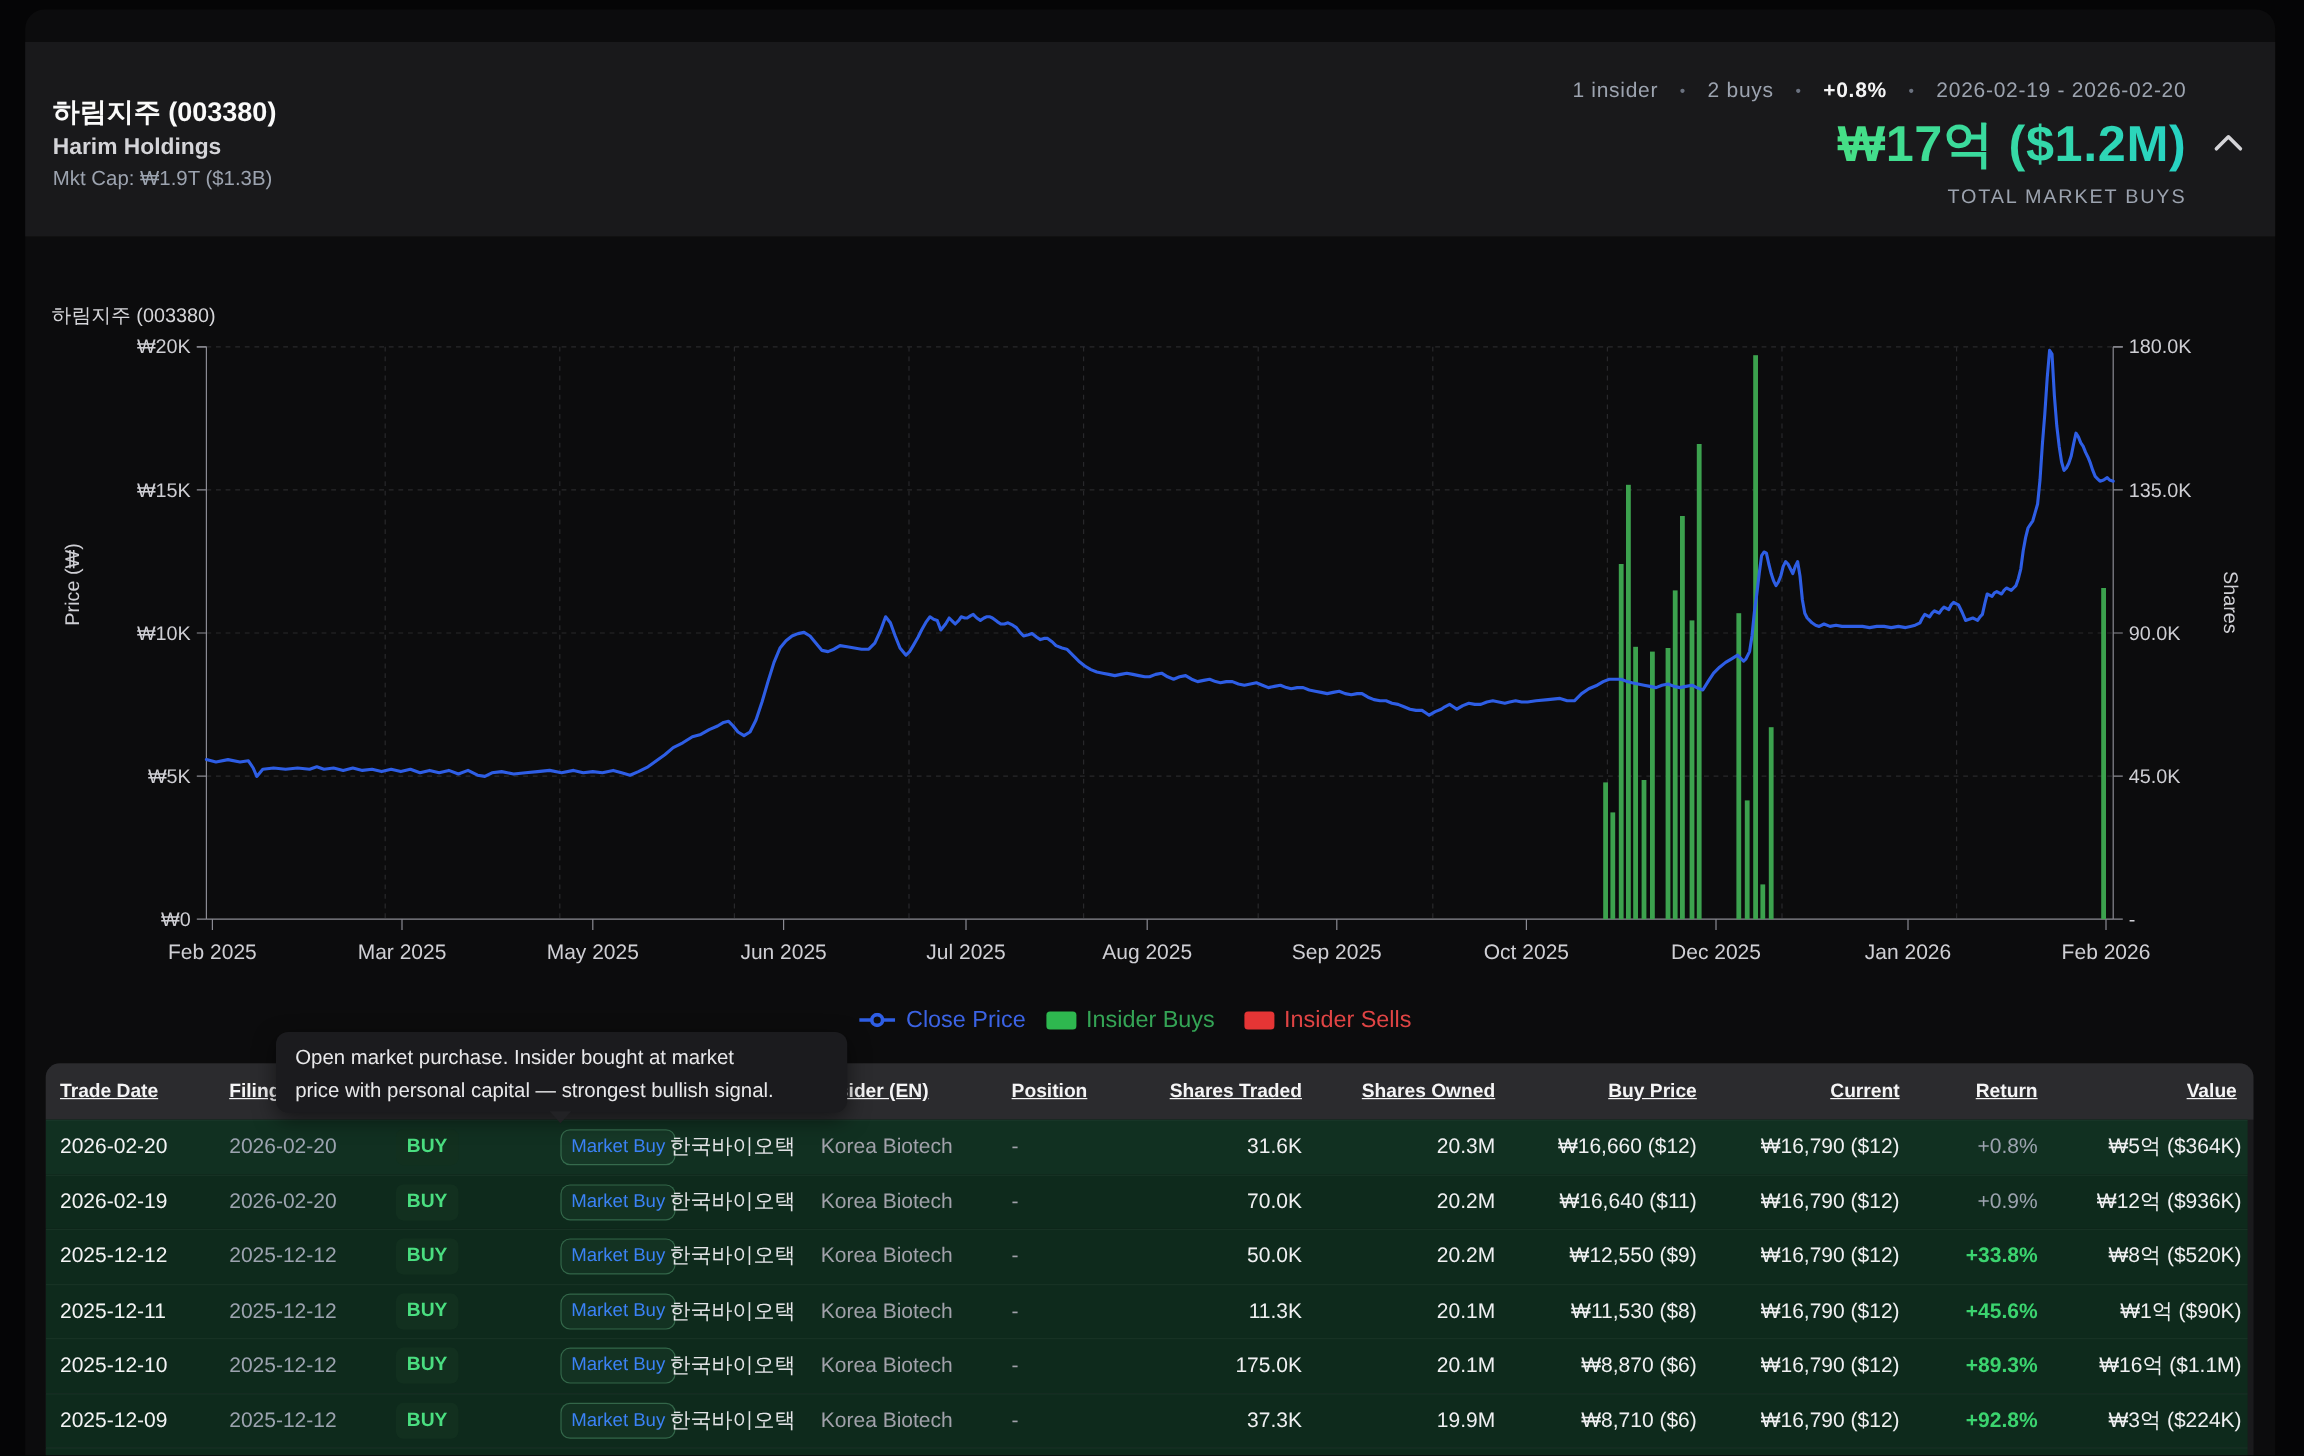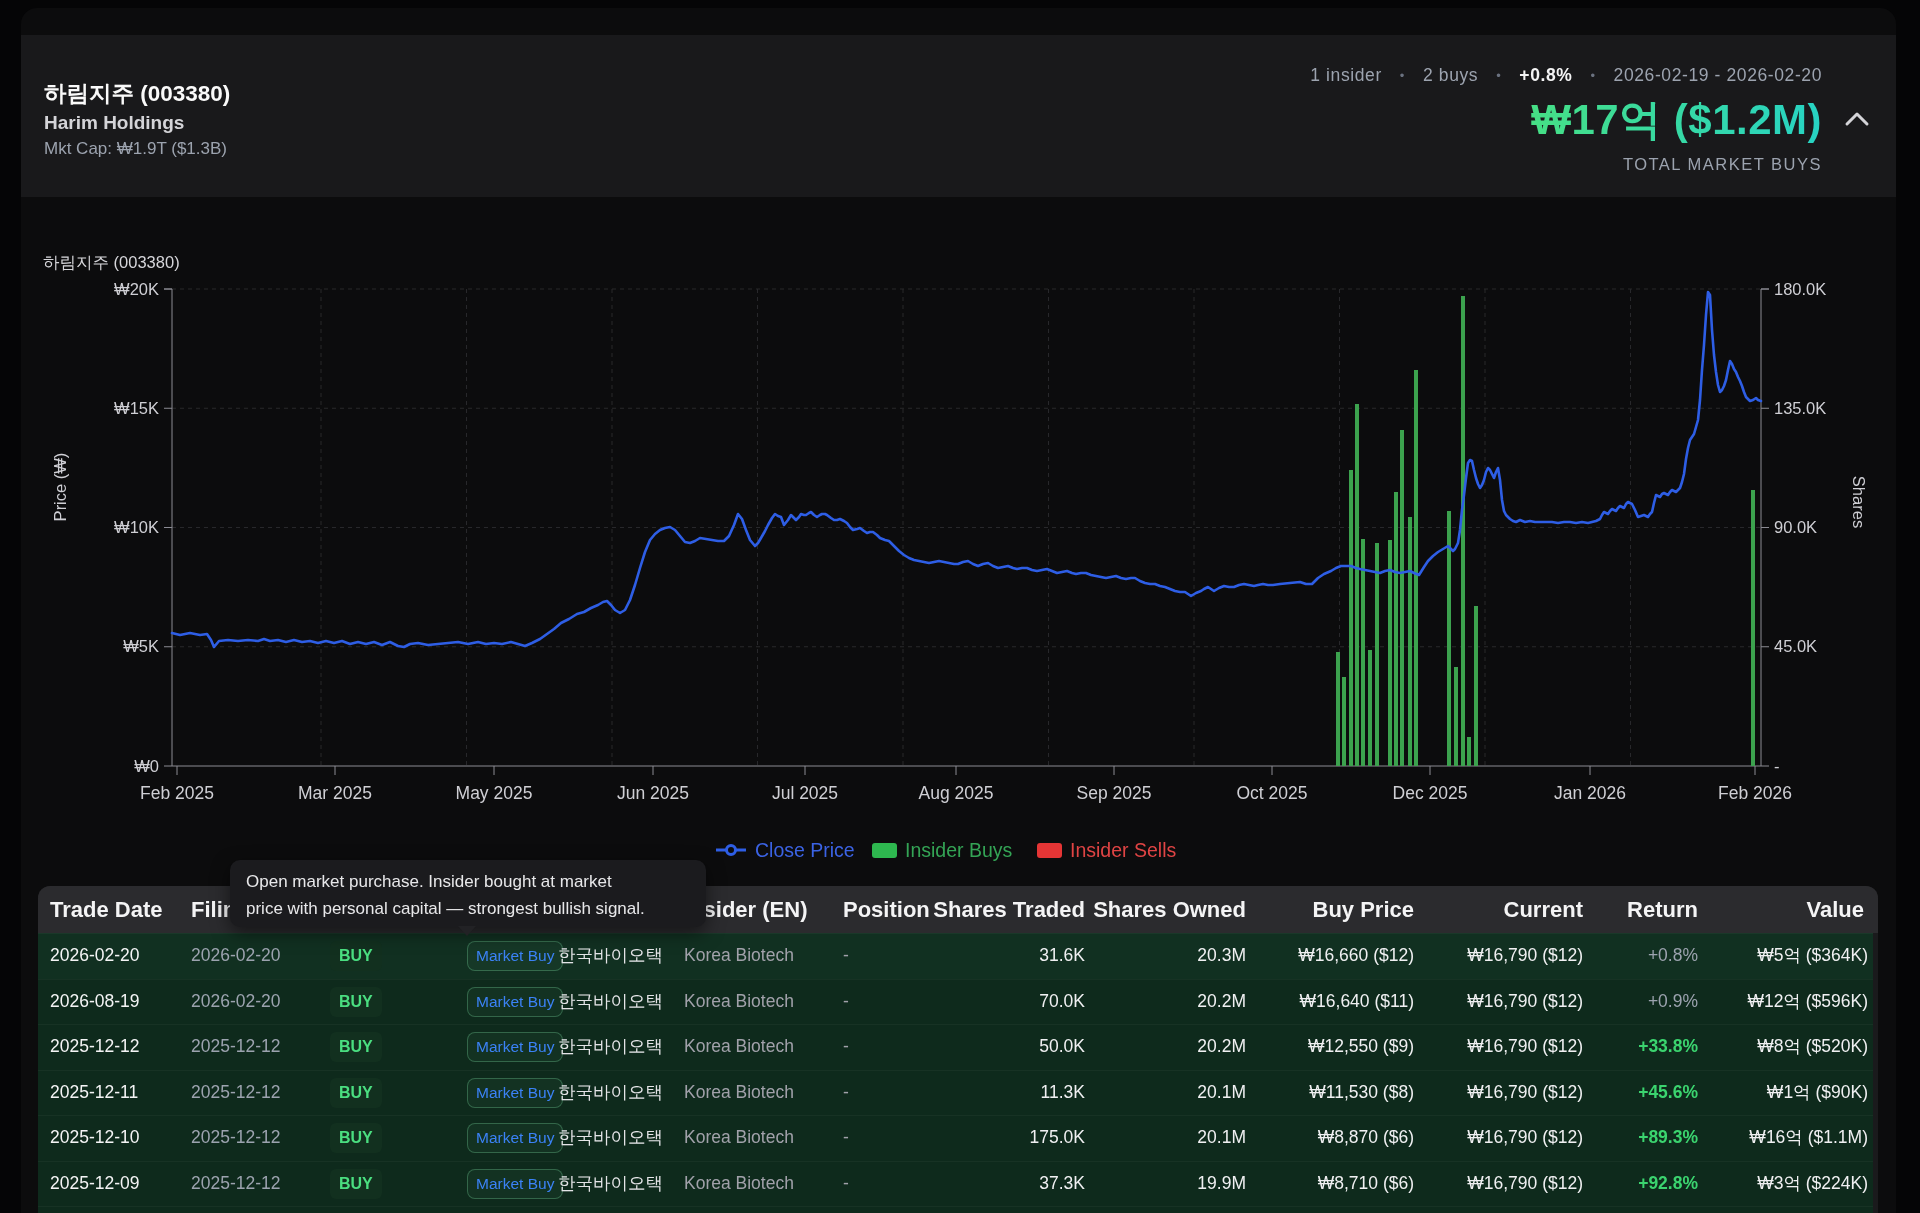--- a/index.html
+++ b/index.html
@@ -25,21 +25,21 @@
 .legend { position:absolute; left:0; top:836px; width:1920px; height:28px; }
 .leg-item { position:absolute; top:0; height:28px; display:flex; align-items:center; font-size:19.5px; }
 .tooltip { position:absolute; left:230px; top:860px; width:476px; height:67px; background:#1b1b1e;
   border-radius:10px; z-index:30; color:#e8e8ea; font-size:17px; line-height:27px; padding:8px 16px;
   box-shadow:0 6px 18px rgba(0,0,0,0.5); }
 .tooltip:after { content:""; position:absolute; left:228px; top:66px; border-left:9px solid transparent;
   border-right:9px solid transparent; border-top:10px solid #222225; }
 .table { position:absolute; left:38px; top:886px; width:1840px; height:327px;
   background:#1a1a1c; border-radius:12px 12px 0 0; overflow:hidden; }
 .thead { position:absolute; left:0; top:0; width:1840px; height:47px; background:#2b2b2e; }
-.thead span { position:absolute; top:0; line-height:47px; font-size:22px; font-weight:700; color:#f4f4f5; }
+.thead span { position:absolute; top:0; line-height:47px; font-size:16px; font-weight:700; color:#f4f4f5;text-decoration:underline; }
 .trow { position:absolute; left:0; width:1835px; height:45.5px; }
 .trow.odd { background:#0e2a1c; }
 .trow.even { background:#0e2a1c; }
 .trow { box-shadow:inset 0 1px 0 rgba(255,255,255,0.04); }
 .c { position:absolute; top:0; line-height:45.5px; font-size:17.5px; }
 .c.r { text-align:center; }
 .td { left:12px; color:#f4f4f5; }
 .fd { left:153px; color:#9ca3af; }
 .kr { left:520px; color:#e4e4e7; }
 .en { left:646px; color:#a1a1aa; }
@@ -187,33 +187,33 @@
       <span class="c en">Korea Biotech</span>
 <span class="c pos">-</span>
 <span class="c r st">31.6K</span>
       <span class="c r so">20.3M</span>
       <span class="c r bp">₩16,660 ($12)</span>
 <span class="c r cur">₩16,790 ($12)</span>
       <span class="c r retgray">+0.8%</span>
       <span class="c r val">₩5억 ($364K)</span>
 </div>
 <div class="trow even" style="top:92.5px">
-<span class="c td">2026-08-19</span>
+<span class="c td">2026-02-19</span>
       <span class="c fd">2026-02-20</span>
 <span class="badge-buy">BUY</span>
       <span class="badge-mkt">Market Buy</span>
 <span class="c kr">한국바이오택</span>
       <span class="c en">Korea Biotech</span>
 <span class="c pos">-</span>
 <span class="c r st">70.0K</span>
       <span class="c r so">20.2M</span>
       <span class="c r bp">₩16,640 ($11)</span>
 <span class="c r cur">₩16,790 ($12)</span>
       <span class="c r retgray">+0.9%</span>
-      <span class="c r val">₩12억 ($596K)</span>
+      <span class="c r val">₩12억 ($936K)</span>
 </div>
 <div class="trow odd" style="top:138.0px">
 <span class="c td">2025-12-12</span>
       <span class="c fd">2025-12-12</span>
 <span class="badge-buy">BUY</span>
       <span class="badge-mkt">Market Buy</span>
 <span class="c kr">한국바이오택</span>
       <span class="c en">Korea Biotech</span>
 <span class="c pos">-</span>
 <span class="c r st">50.0K</span>

